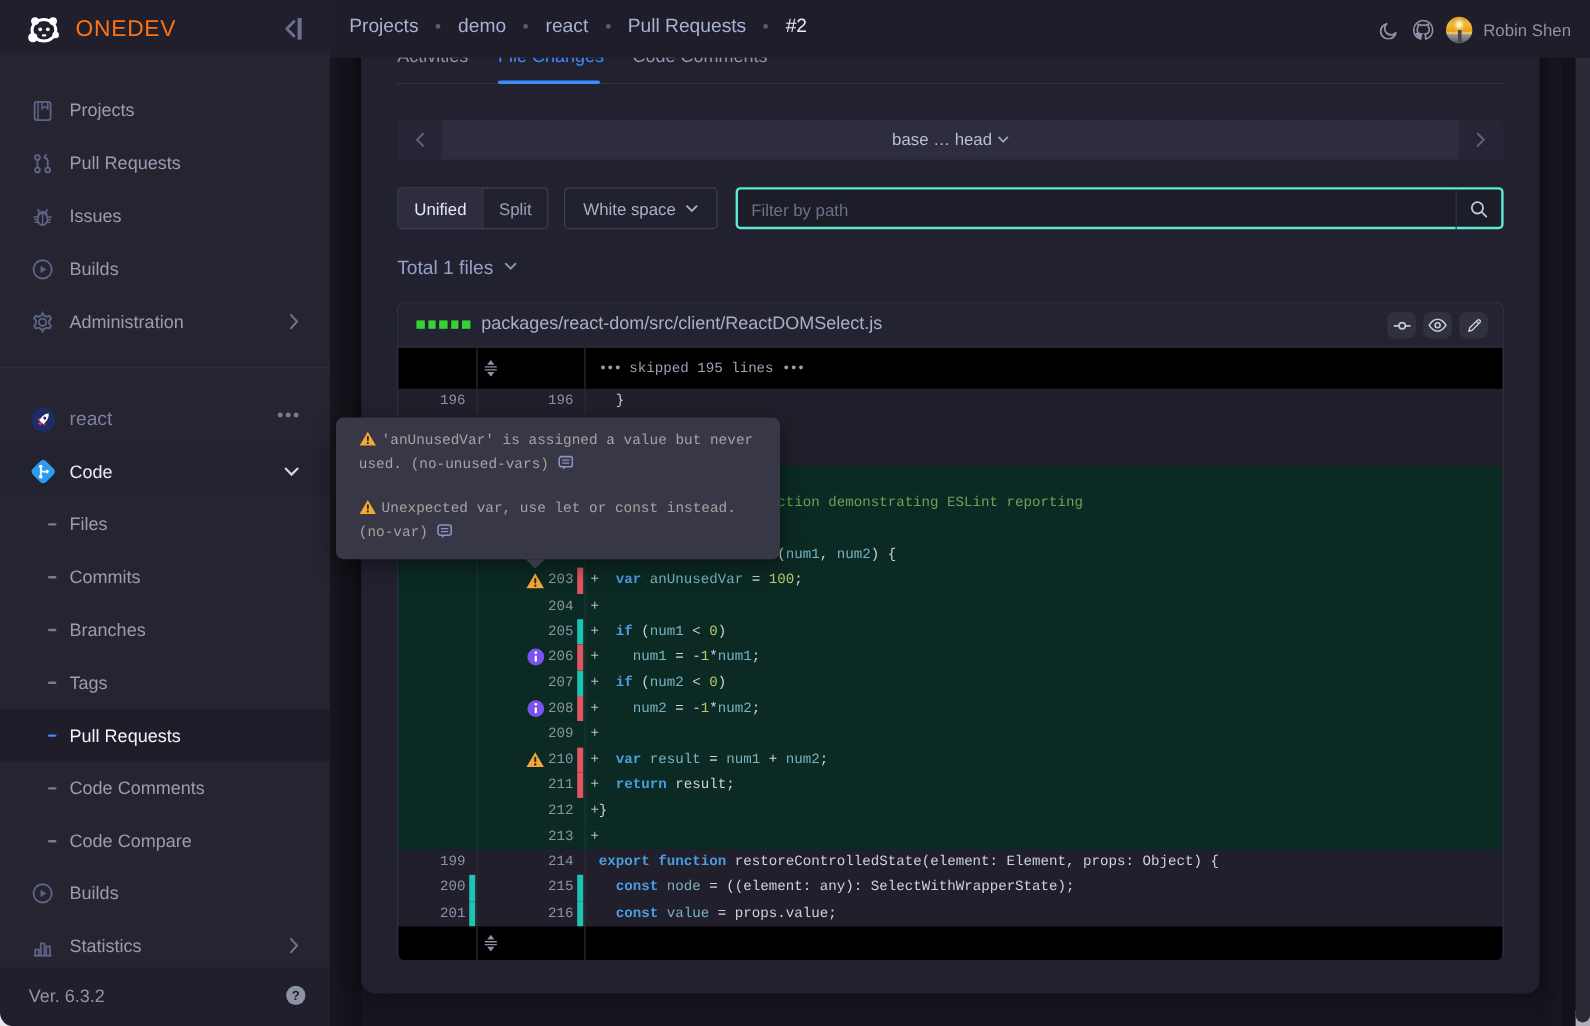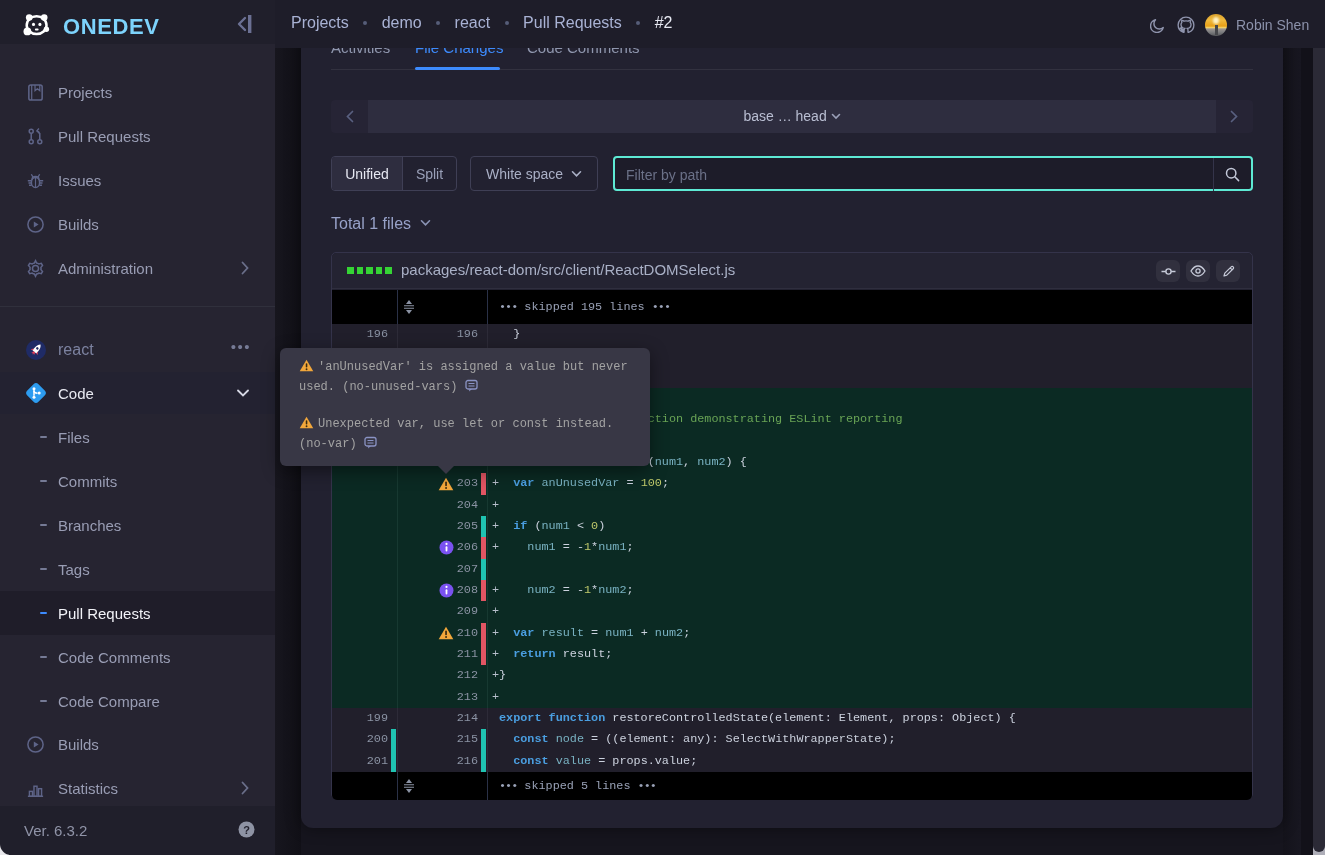--- a/index.html
+++ b/index.html
@@ -52,21 +52,21 @@
       <svg class="abs" style="left:22px;top:13px" width="29" height="25" viewBox="0 0 29 25">
         <circle cx="7.2" cy="4.6" r="3.3" fill="#fff"></circle>
         <circle cx="22.2" cy="4.6" r="3.3" fill="#fff"></circle>
         <circle cx="5.4" cy="18.4" r="3.9" fill="#fff"></circle>
         <circle cx="24.4" cy="16.2" r="2.7" fill="#fff"></circle>
         <ellipse cx="14.6" cy="12.2" rx="9.9" ry="8.9" fill="none" stroke="#fff" stroke-width="2.5"></ellipse>
         <circle cx="11.5" cy="11.4" r="1.55" fill="#fff"></circle>
         <circle cx="17.9" cy="11.4" r="1.55" fill="#fff"></circle>
         <rect x="12.9" y="15.6" width="3.7" height="1.9" rx="0.95" fill="#fff"></rect>
       </svg>
-      <div class="abs" style="left:63px;top:14px;font-size:22px;font-weight:bold;color:#7dd3fc;letter-spacing:0.6px">ONEDEV</div>
+      <div class="abs" style="left:63px;top:14px;font-size:19px;font-weight:normal;color:#f97316;letter-spacing:0.6px">ONEDEV</div>
       <svg class="abs" style="left:235px;top:14px" width="18" height="20" viewBox="0 0 18 20">
         <path d="M10 4 L4 10 L10 16" fill="none" stroke="#6b7093" stroke-width="2.4" stroke-linecap="round" stroke-linejoin="round"></path>
         <rect x="13" y="1" width="3.4" height="18" fill="#6b7093"></rect>
       </svg>
     </div>
     <div class="sb-item abs" style="top:70px">
       <svg class="ic" viewBox="0 0 20 20" fill="none" stroke="#5e6488" stroke-width="1.6">
         <rect x="3" y="2" width="14" height="16" rx="2"></rect>
         <path d="M6 2 v16" stroke-width="1.3"></path>
         <path d="M9.5 2 v6 l2.5 -2 l2.5 2 v-6" stroke-width="1.3"></path>
@@ -383,20 +383,21 @@
             <span class="bar red"></span>
           </div>
           <div class="cnt"><span class="op">+</span><span class="pl">    </span><span class="df">num1</span><span class="pl"> = -</span><span class="nm">1</span><span class="pl">*</span><span class="df">num1</span><span class="pl">;</span></div>
         </div>
         <div class="drow add">
           <div class="g1"></div>
           <div class="g2">
             <span class="n">207</span>
             <span class="bar teal"></span>
           </div>
+          <div class="cnt"><span class="op">+</span><span class="pl">  </span><span class="kw">if</span><span class="pl"> (</span><span class="df">num2</span><span class="pl"> &lt; </span><span class="nm">0</span><span class="pl">)</span></div>
         </div>
         <div class="drow add">
           <div class="g1"></div>
           <div class="g2">
             <svg class="iicon" viewBox="0 0 15 15">
               <circle cx="7.5" cy="7.5" r="7" fill="#7a52f0"></circle>
               <rect x="6.6" y="6.3" width="1.8" height="5.2" rx="0.9" fill="#fff"></rect>
               <circle cx="7.5" cy="3.9" r="1.1" fill="#fff"></circle>
             </svg>
             <span class="n">208</span>
@@ -465,21 +466,20 @@
           <div class="g1"><span class="n">201</span><span class="bar teal"></span></div>
           <div class="g2">
             <span class="n">216</span>
             <span class="bar teal"></span>
           </div>
           <div class="cnt"><span class="op"> </span><span class="pl">  </span><span class="kw">const</span><span class="pl"> </span><span class="df">value</span><span class="pl"> = props.value;</span></div>
         </div>
         <div class="drow skip" style="height:28px;line-height:28px;border-radius:0 0 5px 5px">
           <div class="g1"></div>
           <div class="g2"></div>
-          <div class="cnt"><span class="op"> </span><span style="letter-spacing:-1px">•••</span> skipped 5 lines <span style="letter-spacing:-1px">•••</span></div>
           <svg class="abs" style="left:70px;top:7px" width="14" height="14" viewBox="0 0 14 14">
             <path d="M7 0 L10 4 H4 z M7 14 L4 10 h6 z" fill="#8b93a4"></path>
             <path d="M2 5.8 H12 M2 8.2 H12" stroke="#8b93a4" stroke-width="1.1"></path>
           </svg>
         </div>
       </div>
     </div>
   </div>
 
   <div class="abs" style="left:275px;top:48px;width:26px;height:807px;background:linear-gradient(90deg,#17161e,#111017)"></div>

